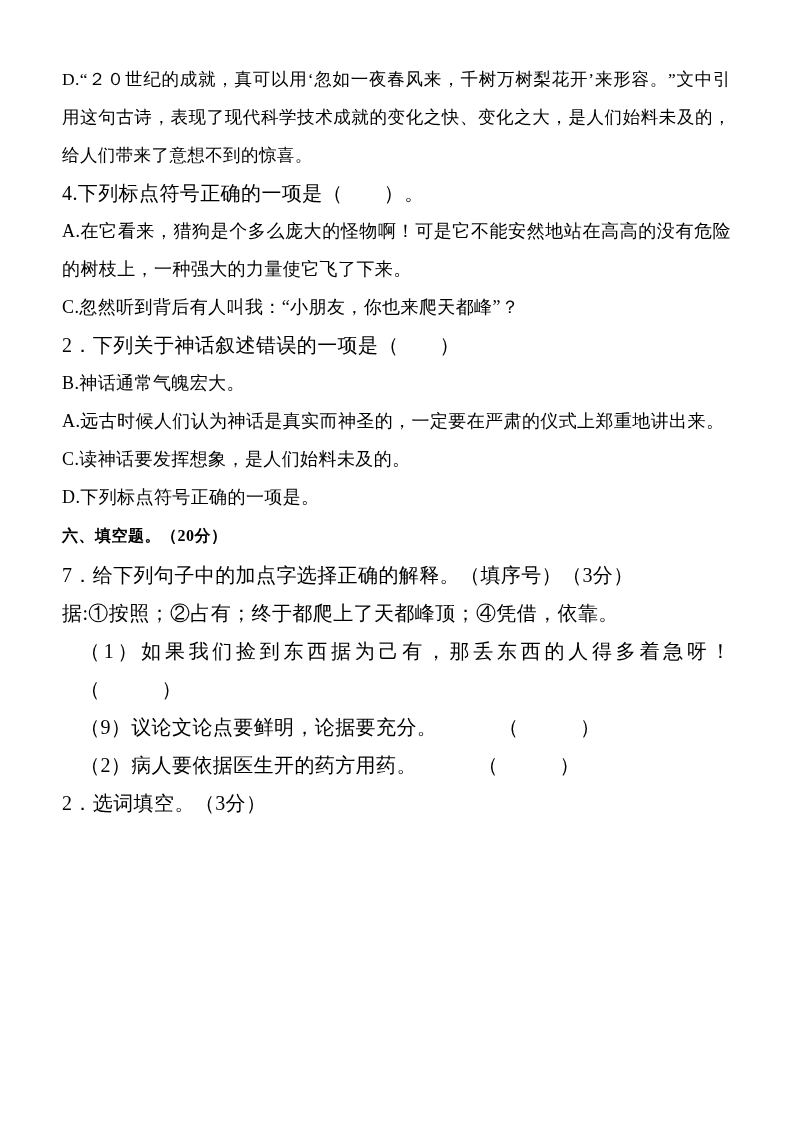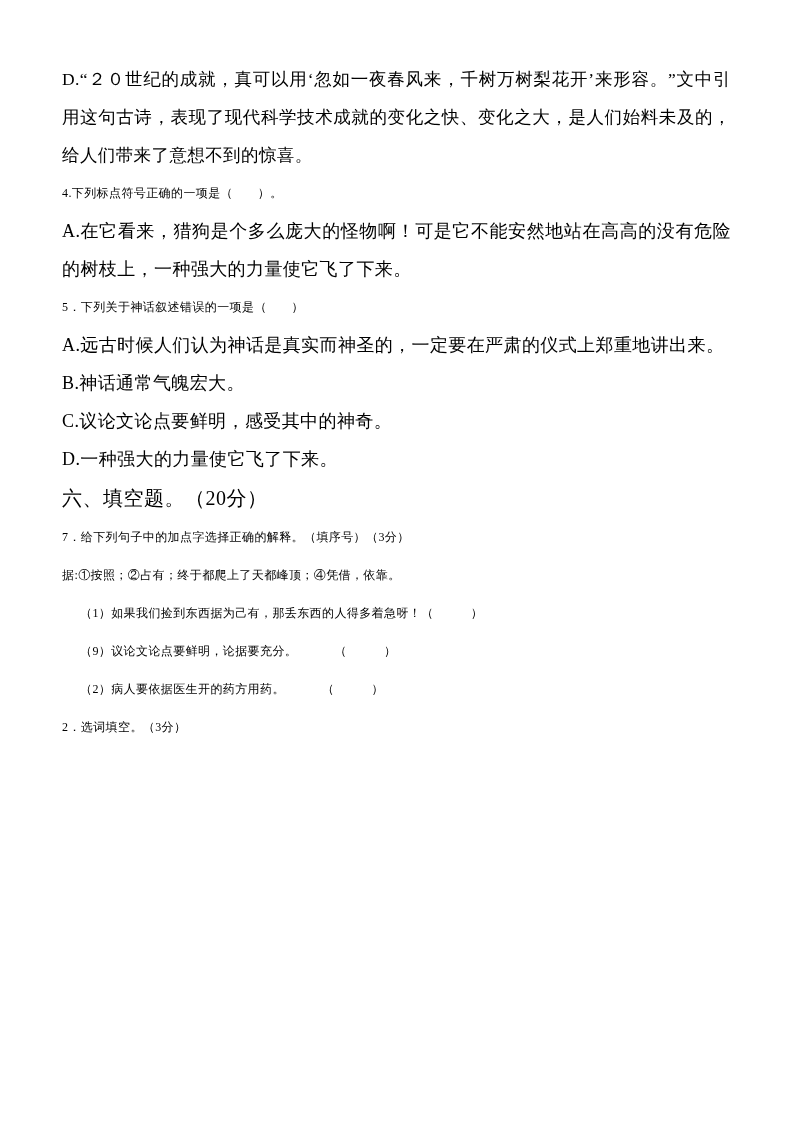--- a/index.html
+++ b/index.html
@@ -30,61 +30,62 @@
     margin: 0 0 0 0;
     font-size: 17.5px;
     line-height: 38px;
     letter-spacing: 0.4px;
     text-align: justify;
   }
   .block {
     margin-bottom: 0px;
   }
   .q-line {
-    font-size: 12px;
+    font-size: 20px;
     line-height: 38px;
   }
   .sub-item {
     padding-left: 18px;
   }
   .opt {
     font-size: 18px;
     line-height: 38px;
   }
   .heading {
-    font-size: 20px;
+    font-size: 16px;
     line-height: 40px;
-    font-weight: normal;
+    font-weight: bold;
     letter-spacing: 0.5px;
   }
 </style>
 </head>
 <body>
 
 <div class="page">
   <div class="content">
 
     <p class="block">D.“２０世纪的成就，真可以用‘忽如一夜春风来，千树万树梨花开’来形容。”文中引用这句古诗，表现了现代科学技术成就的变化之快、变化之大，是人们始料未及的，给人们带来了意想不到的惊喜。</p>
 
     <p class="block q-line">4.下列标点符号正确的一项是（　　）。</p>
 
     <p class="block opt">A.在它看来，猎狗是个多么庞大的怪物啊！可是它不能安然地站在高高的没有危险的树枝上，一种强大的力量使它飞了下来。</p>
 
 
+    <p class="block opt">C.忽然听到背后有人叫我：“小朋友，你也来爬天都峰”？</p>
 
 
-    <p class="block q-line">5．下列关于神话叙述错误的一项是（　　）</p>
+    <p class="block q-line">2．下列关于神话叙述错误的一项是（　　）</p>
+
+    <p class="block opt">B.神话通常气魄宏大。</p>
 
     <p class="block opt">A.远古时候人们认为神话是真实而神圣的，一定要在严肃的仪式上郑重地讲出来。</p>
 
-    <p class="block opt">B.神话通常气魄宏大。</p>
+    <p class="block opt">C.读神话要发挥想象，是人们始料未及的。</p>
 
-    <p class="block opt">C.议论文论点要鲜明，感受其中的神奇。</p>
-
-    <p class="block opt">D.一种强大的力量使它飞了下来。</p>
+    <p class="block opt">D.下列标点符号正确的一项是。</p>
 
     <p class="block heading">六、填空题。（20分）</p>
 
     <p class="block q-line">7．给下列句子中的加点字选择正确的解释。（填序号）（3分）</p>
 
     <p class="block q-line">据:①按照；②占有；终于都爬上了天都峰顶；④凭借，依靠。</p>
 
     <p class="block q-line sub-item">（1）如果我们捡到东西据为己有，那丢东西的人得多着急呀！（　　　）</p>
 
     <p class="block q-line sub-item">（9）议论文论点要鲜明，论据要充分。　　　（　　　）</p>

